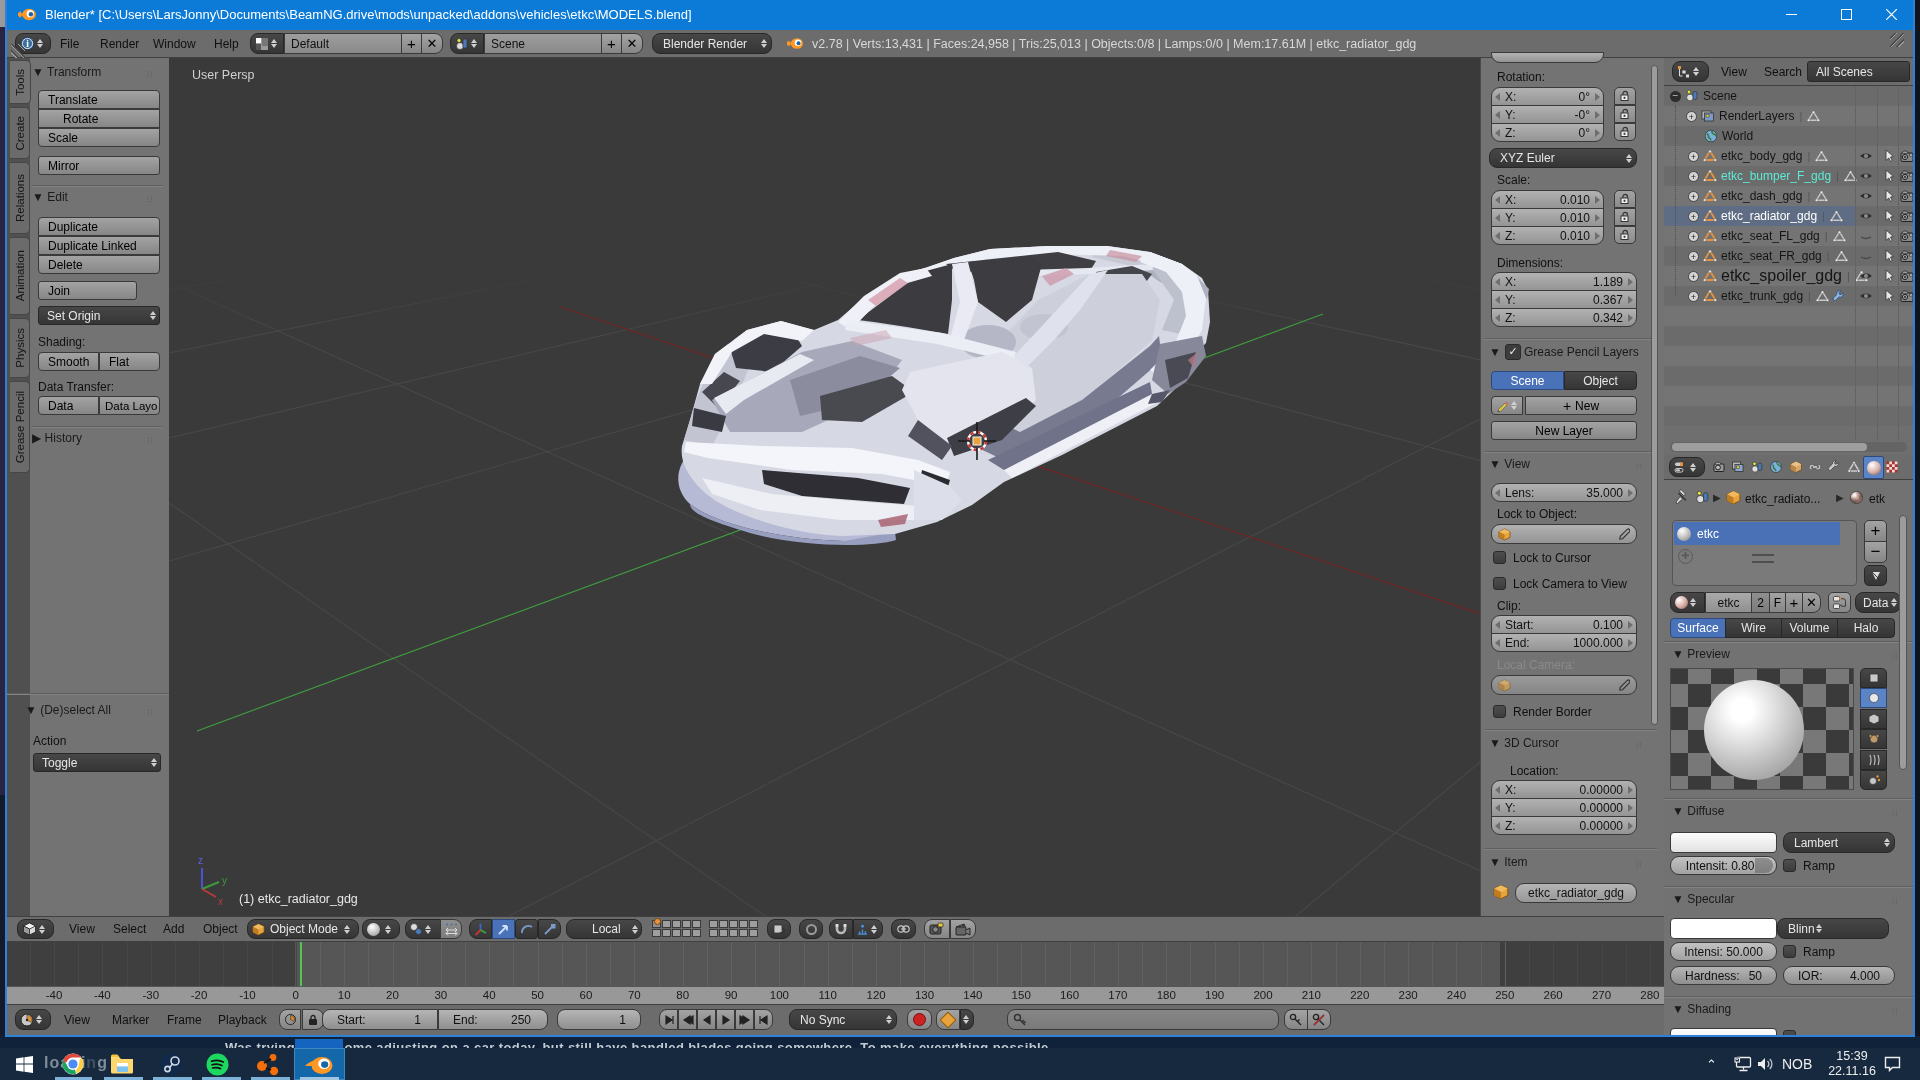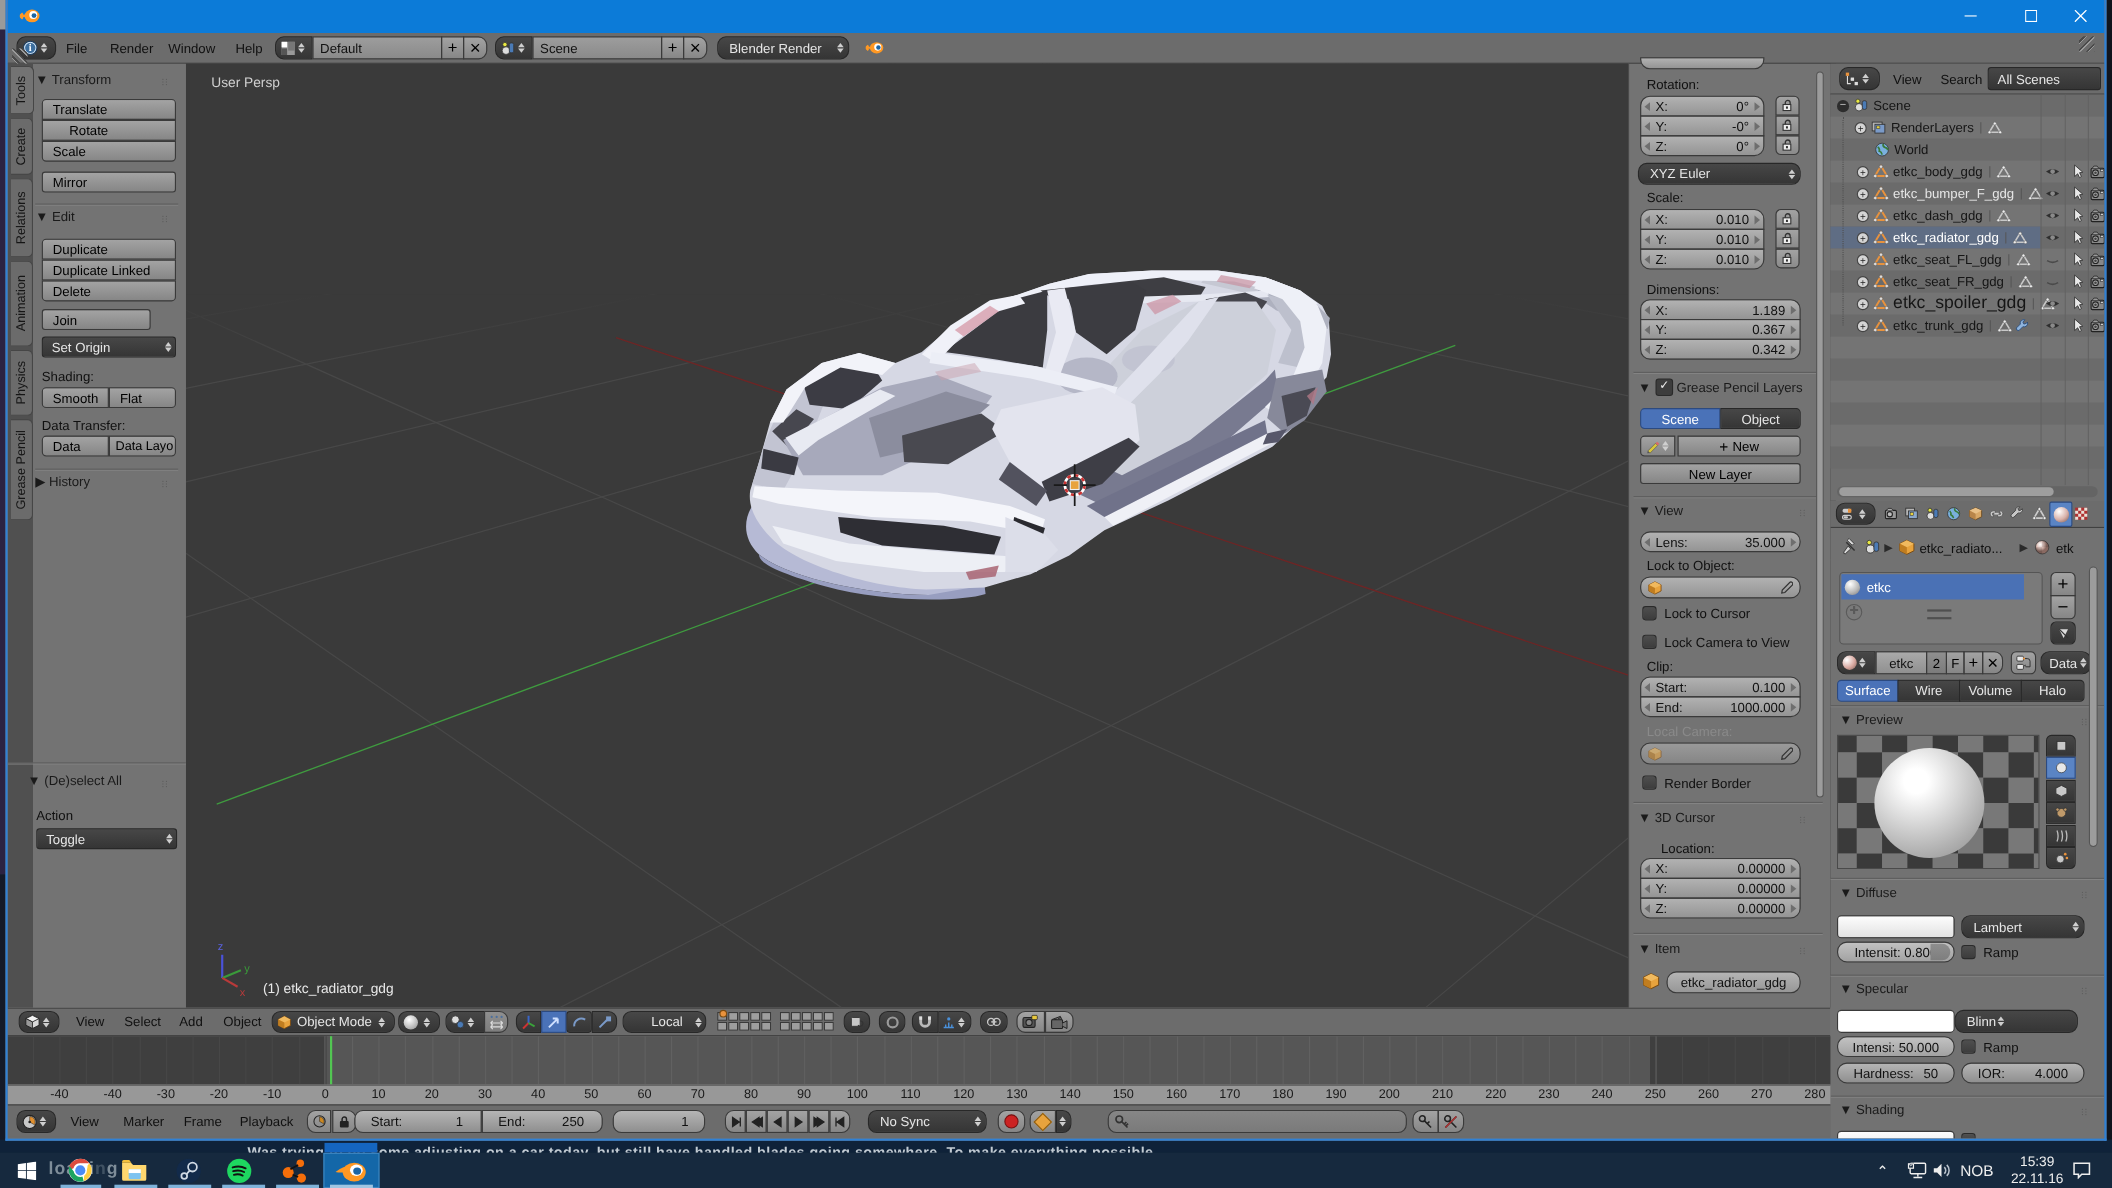--- a/index.html
+++ b/index.html
@@ -43,20 +43,21 @@
 <div class="ab" id="win" style="left:5px;top:0;width:1910px;height:1037px;background:#727272;border-left:2px solid #2f81d6;border-right:2px solid #2f81d6;border-bottom:2px solid #2f81d6;box-sizing:border-box">
 <div class="ab" style="left:0;top:0;width:1906px;height:1035px;overflow:hidden">
 
 <div class="ab" style="left:0;top:0;width:1906px;height:30px;background:#0c7bd8">
  <svg class="ab" style="left:11px;top:6px" width="19" height="17" viewBox="0 0 24 20">
   <path d="M10 10 L1 10 M3.5 7 L0 10 3.5 13" stroke="#ff9823" stroke-width="2.6" fill="none"></path>
   <ellipse cx="14" cy="10" rx="8.6" ry="7.3" fill="#ff9823"></ellipse>
   <circle cx="15.5" cy="9" r="4.6" fill="#fff"></circle>
   <circle cx="16.3" cy="9.6" r="2.8" fill="#1b65a5"></circle>
  </svg>
+ <div class="ab" style="left:38px;top:7px;color:#fff;font-size:13px">Blender* [C:\Users\LarsJonny\Documents\BeamNG.drive\mods\unpacked\addons\vehicles\etkc\MODELS.blend]</div>
  <div class="ab" style="left:1779px;top:14px;width:11px;height:1px;background:#fff"></div>
  <svg class="ab" style="left:1834px;top:9px" width="11" height="11">
           <rect x="0.5" y="0.5" width="10" height="10" fill="none" stroke="#fff"></rect>
         </svg>
  <svg class="ab" style="left:1879px;top:9px" width="11" height="11">
           <path d="M0 0 L11 11 M11 0 L0 11" stroke="#fff" stroke-width="1.2"></path>
         </svg>
 </div>
 
 <div class="ab" style="left:0;top:30px;width:1906px;height:28px;background:#6c6c6c;border-bottom:1px solid #404040;box-sizing:border-box">
@@ -101,20 +102,21 @@
  <div class="btnd" style="left:645px;top:3px;width:120px;height:21px;border-radius:8px;justify-content:space-between">
           <span style="margin-left:10px">Blender Render</span>
           <div class="updn" style="margin-right:3px"></div>
         </div>
  <svg class="ab" style="left:780px;top:6px" width="17" height="15" viewBox="0 0 24 20">
   <path d="M10 10 L1 10 M3.5 7 L0 10 3.5 13" stroke="#ff9823" stroke-width="2.6" fill="none"></path>
   <ellipse cx="14" cy="10" rx="8.6" ry="7.3" fill="#ff9823"></ellipse>
   <circle cx="15.5" cy="9" r="4.6" fill="#fff"></circle>
   <circle cx="16.3" cy="9.6" r="2.8" fill="#1b65a5"></circle>
  </svg>
+ <div class="ab" style="left:805px;top:7px;color:#d8d8d8;font-size:12.5px">v2.78 | Verts:13,431 | Faces:24,958 | Tris:25,013 | Objects:0/8 | Lamps:0/0 | Mem:17.61M | etkc_radiator_gdg</div>
 </div>
 
 <div class="rgrip" style="left:1638px;top:62px"></div>
 <div class="rgrip" style="left:4px;top:1016px;transform:scaleX(-1)"></div>
 <div class="rgrip" style="left:4px;top:44px;transform:scaleX(-1)"></div>
 <div class="rgrip" style="left:1883px;top:33px"></div>
 <div class="rgrip" style="left:1883px;top:430px"></div>
 <div class="rgrip" style="left:1883px;top:1014px"></div>
 <div id="viewport" class="ab" style="left:162px;top:58px;width:1500px;height:858px;background:#3a3a3a">
 <svg width="1500" height="858" viewBox="167 58 1500 858" style="position:absolute;left:0;top:0">
@@ -740,21 +742,21 @@
               <use href="#camico"></use>
             </svg>
           </div>
           <div style="position: absolute; left: 0px; top: 108px; width: 249px; height: 20px; background: rgb(107, 107, 107);">
             <div style="position:absolute;left:0;top:0;width:249px;height:20px;display:flex;align-items:center">
               <span style="width:24px"></span>
               <span style="width:11px;height:11px;border-radius:50%;background:#d4d4d4;border:1px solid #444;color:#222;font-size:9px;line-height:10px;text-align:center;margin-right:4px;box-sizing:border-box">+</span>
               <svg width="14" height="14" viewBox="0 0 14 14" style="margin-right:4px">
                 <use href="#meshico"></use>
               </svg>
-              <span style="font-size:12px;color:#e5e5e5">etkc_bumper_F_gdg</span>
+              <span style="font-size:12px;color:#5eead4">etkc_bumper_F_gdg</span>
               <span style="color:#555;margin:0 5px;font-size:11px">|</span>
               <svg width="13" height="13" viewBox="0 0 14 14">
                 <use href="#meshico2"></use>
               </svg>
             </div>
             <svg width="14" height="14" viewBox="0 0 14 14" style="position:absolute;left:195px;top:3px">
               <use href="#eyeico"></use>
             </svg>
             <svg width="14" height="14" viewBox="0 0 14 14" style="position:absolute;left:217px;top:3px">
               <use href="#arrico"></use>

